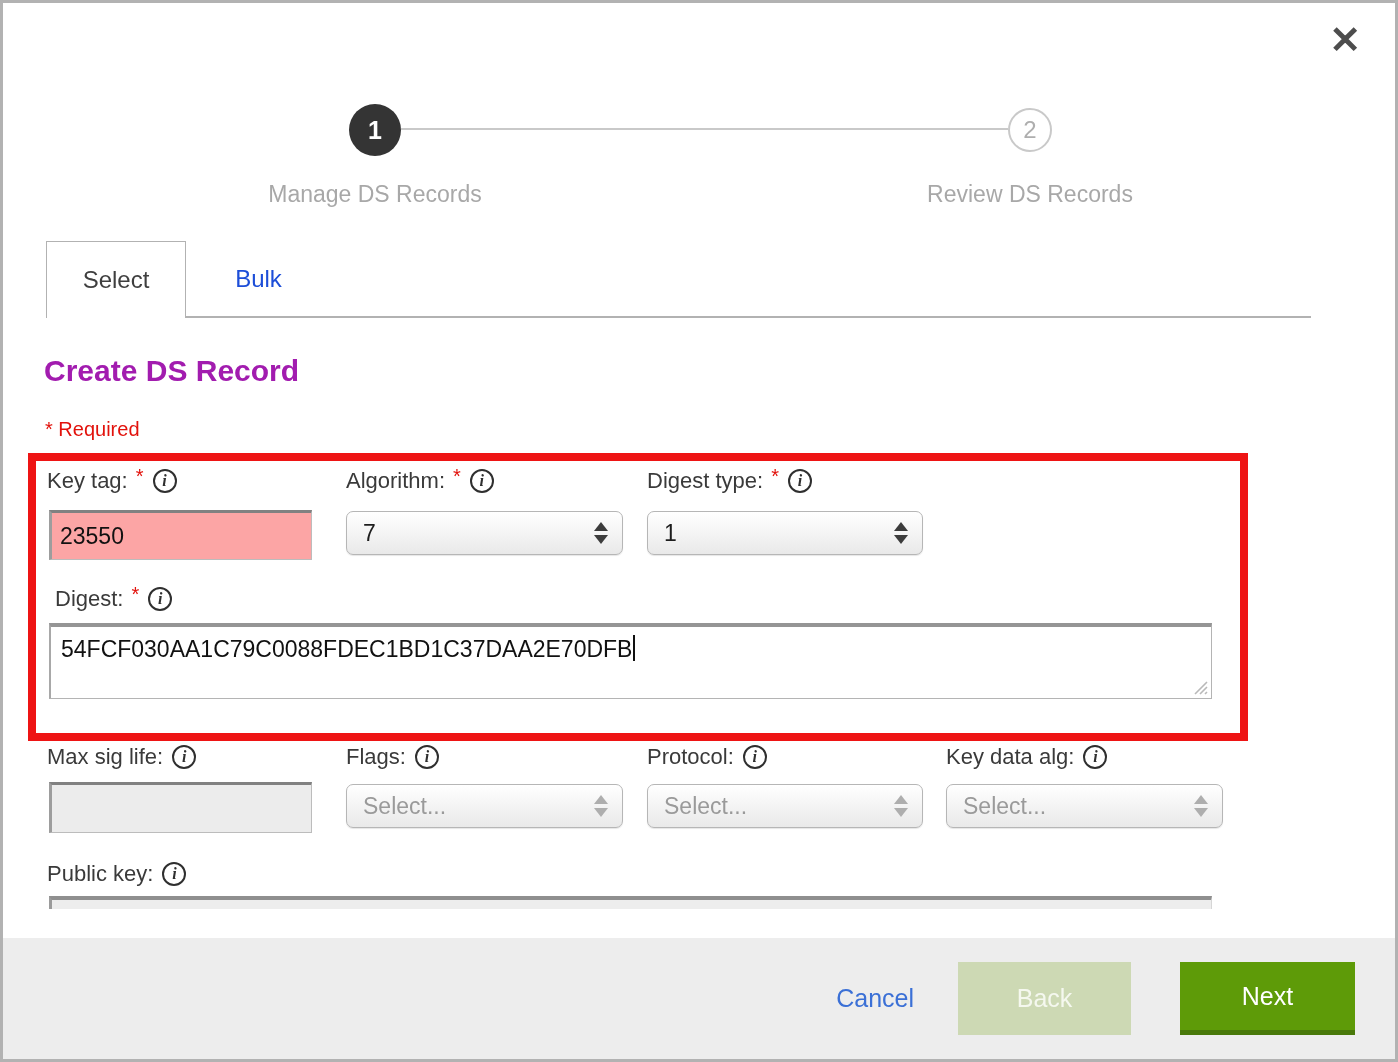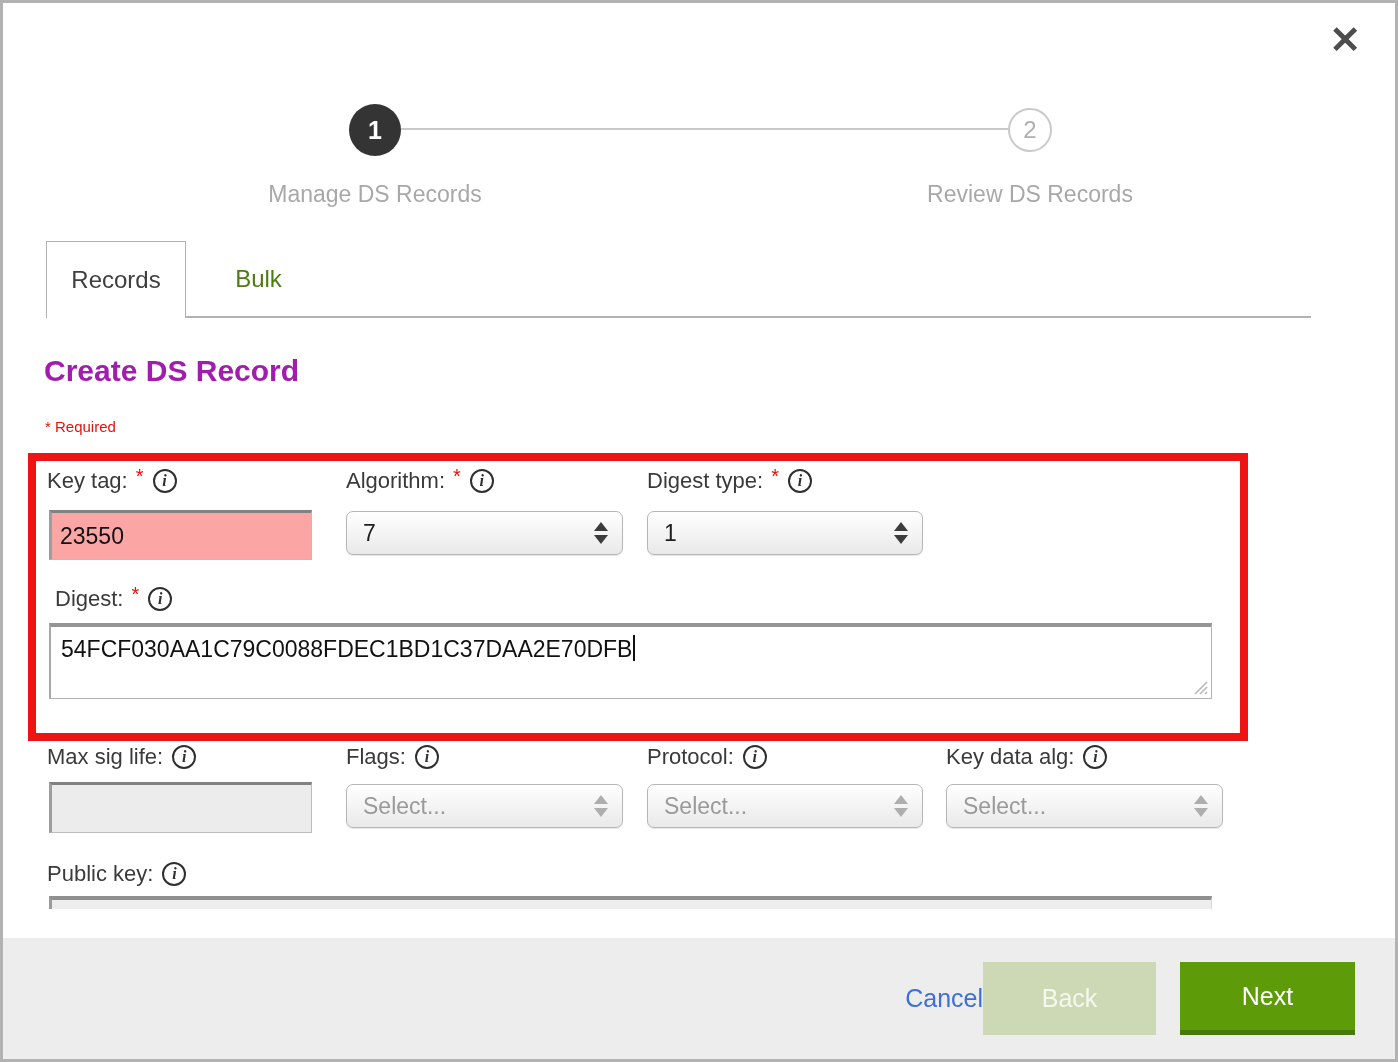--- a/index.html
+++ b/index.html
@@ -15,24 +15,24 @@
   .step-circle.active { left:346px; top:101px; width:52px; height:52px; background:#343434; color:#fff; font-size:25px; font-weight:bold; }
   .step-circle.inactive { left:1005px; top:105px; width:44px; height:44px; background:#fff; border:2px solid #c9c9c9; color:#aeaeae; font-size:24px; }
   .step-label { position:absolute; top:178px; width:320px; text-align:center; color:#a8a8a8; font-size:23px; }
   .step-label.one { left:212px; }
   .step-label.two { left:867px; }
 
   
   .tab-underline { position:absolute; left:43px; top:313px; width:1265px; height:2px; background:#b2b2b2; }
   .tab { display:flex; align-items:center; justify-content:center; font-size:24px; cursor:pointer; }
   .tab.single { position:absolute; left:43px; top:238px; width:140px; height:77px; background:#fff; border:1px solid #b2b2b2; border-bottom:none; color:#3f3f3f; z-index:2; }
-  .tab.bulk { position:absolute; left:183px; top:238px; width:145px; height:75px; color:#4d7c0f; }
+  .tab.bulk { position:absolute; left:183px; top:238px; width:145px; height:75px; color:#1d4ed8; }
 
   .page-title { position:absolute; left:41px; top:351px; font-size:30px; font-weight:bold; color:#a21caf; }
-  .required-note { position:absolute; left:42px; top:415px; font-size:15px; color:#e2120c; }
+  .required-note { position:absolute; left:42px; top:415px; font-size:20px; color:#e2120c; }
 
   
   .annotation { position:absolute; left:25px; top:450px; width:1220px; height:288px; border:8px solid #ee1414; z-index:6; pointer-events:none; }
 
   
   .field-label { position:absolute; font-size:22px; color:#3a3a3a; display:flex; align-items:center; }
   .req { color:#e2120c; font-size:20px; margin-left:8px; position:relative; top:-5px; }
   .info-icon { margin-left:9px; width:24px; height:24px; border:2px solid #2f2f2f; border-radius:50%; display:inline-flex; align-items:center; justify-content:center; cursor:pointer; flex:none; }
   .info-icon i { font-family:"Liberation Serif", serif; font-style:italic; font-weight:bold; font-size:16px; color:#2f2f2f; line-height:1; }
 
@@ -59,44 +59,44 @@
   .caret { display:inline-block; width:2px; height:26px; background:#111; vertical-align:-4px; margin-left:1px; }
   .resize-handle { position:absolute; right:3px; bottom:3px; }
 
   
   .textarea-stub { position:absolute; left:46px; top:893px; width:1163px; height:13px; background:#ededed;
     border-top:4px solid #8f8f8f; border-left:3px solid #9b9b9b; border-right:1px solid #d6d6d6; }
 
   
   .footer { position:absolute; left:0; right:0; bottom:0; height:121px; background:#ededed;
     display:flex; align-items:center; justify-content:flex-end; padding-right:40px; }
-  .cancel-link { color:#3b70d6; font-size:25px; cursor:pointer; }
+  .cancel-link { color:#3b70d6; font-size:25px; margin-right:44px; cursor:pointer; }
   .btn { height:73px; display:flex; align-items:center; justify-content:center; font-size:25px; cursor:pointer; border:none; }
   .btn.back { width:173px; background:#cdd9b4; color:#f5f8ef; margin-right:24px; }
-  .btn.next { width:175px; background:#5e9b08; border-bottom:5px solid #49790a; color:#ffffff; }
+  .btn.next { width:175px; background:#5e9b08; border-bottom:5px solid #49790a; color:#ffffff;margin-left:25px; }
 </style>
 </head>
 <body>
 
 <div class="modal">
 
   <div class="close-btn">✕</div>
 
   <div class="step-line"></div>
   <div class="step-circle active">
     <span>1</span>
   </div>
   <div class="step-circle inactive">
     <span>2</span>
   </div>
   <div class="step-label two">Review DS Records</div>
   <div class="step-label one">Manage DS Records</div>
 
   <div class="tab-underline"></div>
-  <div class="tab single">Records</div>
+  <div class="tab single">Select</div>
   <div class="tab bulk">Bulk</div>
 
   <div class="page-title">Create DS Record</div>
   <div class="required-note">* Required</div>
 
   <div class="annotation"></div>
 
   <div class="field-label" style="left:44px; top:465px;">
     <span>Key tag:</span>
     <span class="req">*</span>

